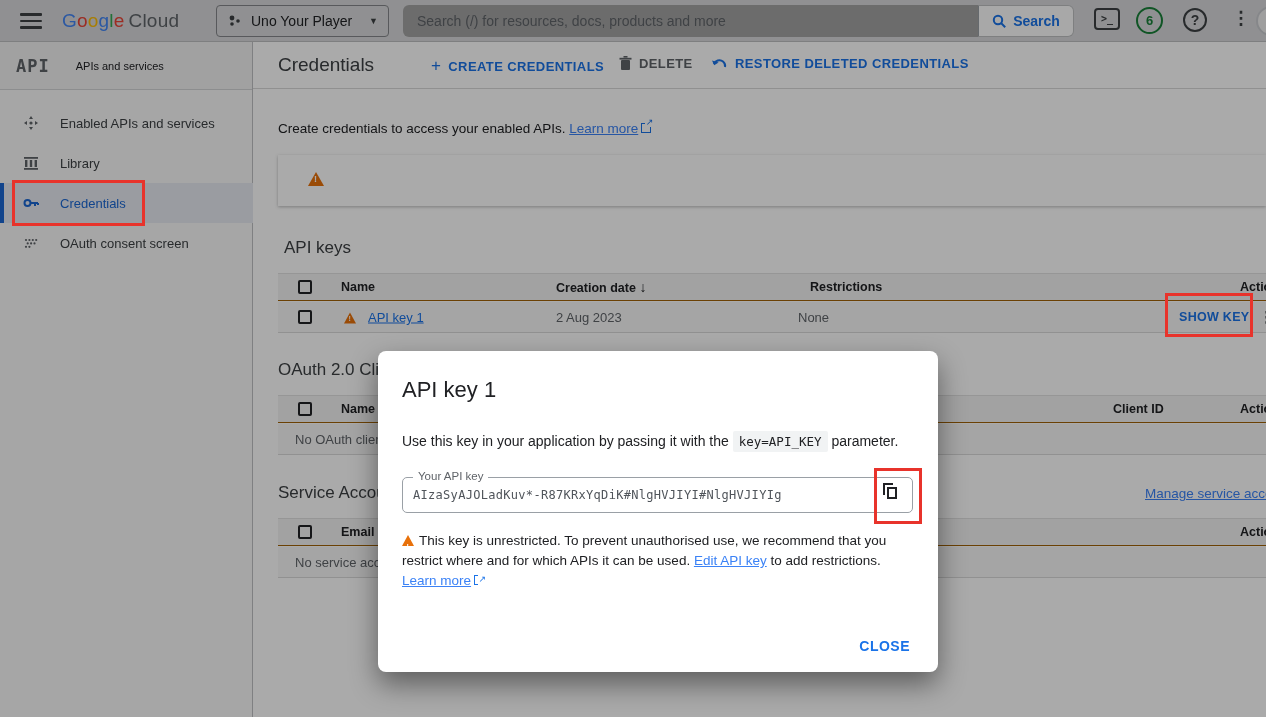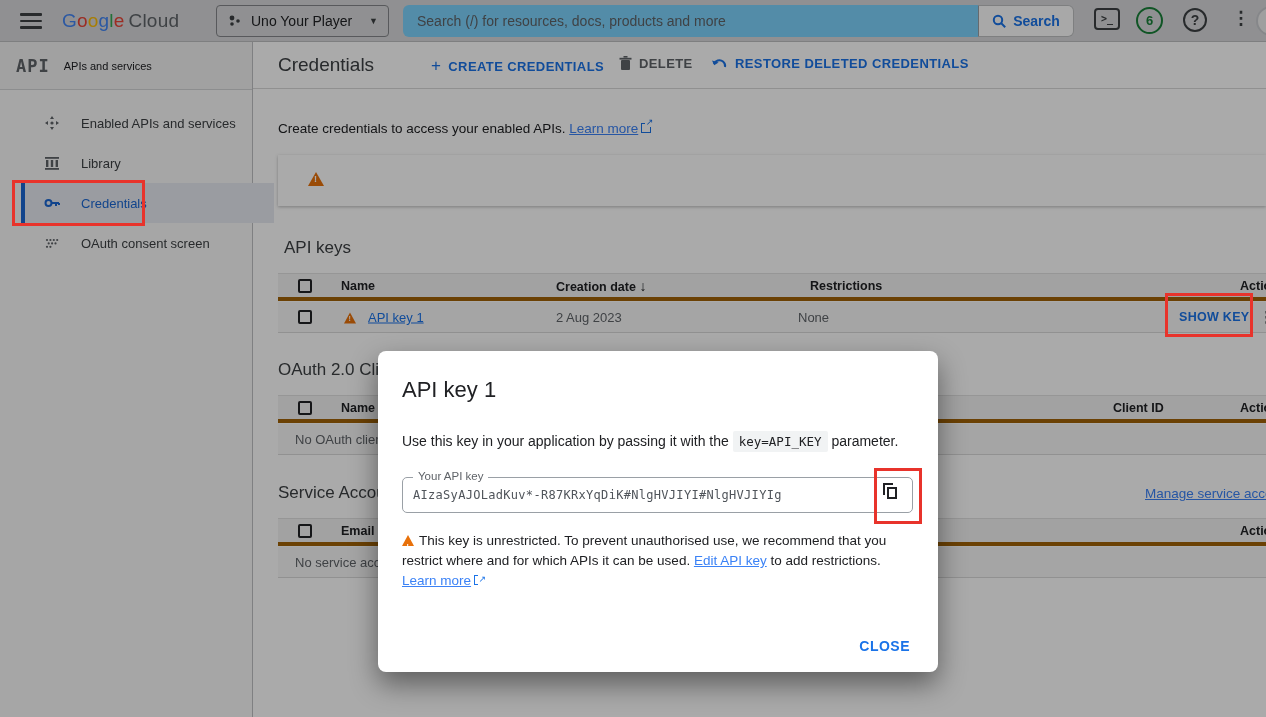--- a/index.html
+++ b/index.html
@@ -9,52 +9,52 @@
 
   
   .topbar { position:absolute; top:0; left:0; width:1266px; height:42px; background:#d8d9db; border-bottom:1px solid #bdbfc1; z-index:10; }
   .hamburger { position:absolute; left:20px; top:13px; width:22px; height:16px; cursor:pointer; }
   .hamburger span { display:block; height:2.5px; background:#3c4043; margin-bottom:4px; border-radius:1px; }
   .logo { position:absolute; left:62px; top:10px; font-size:19px; letter-spacing:.2px; }
   .logo .cloud { color:#5f6368; margin-left:4px; }
   .proj-btn { position:absolute; left:216px; top:5px; width:173px; height:32px; border:1px solid #84868a; border-radius:4px; display:flex; align-items:center; padding:0 10px; font-size:14px; color:#202124; cursor:pointer; }
   .proj-btn .caret { margin-left:auto; font-size:9px; color:#3c4043; }
   .searchwrap { position:absolute; left:403px; top:5px; width:671px; height:32px; display:flex; }
-  .search-input { flex:1; background:#7dd3fc; border:none; outline:none; border-radius:6px 0 0 6px; padding:0 14px; font-size:14px; color:#3c4043; font-family:"Liberation Sans",sans-serif; }
+  .search-input { flex:1; background:#a3a3a3; border:none; outline:none; border-radius:6px 0 0 6px; padding:0 14px; font-size:14px; color:#3c4043; font-family:"Liberation Sans",sans-serif; }
   .search-input::placeholder { color:#5f6368; }
   .search-btn { width:96px; background:#fdfdfd; border:1px solid #bdbfc1; border-left:1px solid #9aa0a6; border-radius:0 6px 6px 0; color:#1a73e8; font-size:14px; font-weight:bold; display:flex; align-items:center; justify-content:center; gap:6px; cursor:pointer; }
   .tb-icon { position:absolute; top:8px; color:#3c4043; cursor:pointer; }
   .shell { left:1094px; width:26px; height:22px; border:2px solid #3c4043; border-radius:4px; font-family:"DejaVu Sans Mono",monospace; font-size:10px; font-weight:bold; line-height:18px; text-align:center; }
   .notif { left:1136px; top:7px; width:27px; height:27px; border:2px solid #188038; border-radius:50%; color:#188038; font-size:13px; font-weight:bold; line-height:23px; text-align:center; }
   .help { left:1183px; top:8px; width:24px; height:24px; border:2px solid #3c4043; border-radius:50%; font-size:14px; font-weight:bold; line-height:20px; text-align:center; }
   .more { left:1232px; top:7px; font-size:18px; font-weight:bold; letter-spacing:0; }
   .avatar { left:1256px; top:6px; width:30px; height:30px; border-radius:50%; background:#efefef; border:2px solid #c9cbcf; }
 
   
   .sidebar { position:absolute; top:42px; left:0; width:253px; height:675px; background:#fafafa; border-right:1px solid #bfc1c3; }
-  .sb-head { height:48px; border-bottom:1px solid #d2d4d6; display:flex; align-items:center; padding-left:16px; gap:14px; background:#f2f2f2; }
+  .sb-head { height:48px; border-bottom:1px solid #d2d4d6; display:flex; align-items:center; padding-left:16px; gap:26px; background:#f2f2f2; }
   .sb-logo { font-family:"DejaVu Sans Mono",monospace; font-weight:bold; font-size:17px; color:#5f6368; letter-spacing:1px; }
   .sb-title { font-size:11px; color:#202124; }
-  .sb-item { position:absolute; left:0; width:253px; height:40px; display:flex; align-items:center; padding-left:22px; gap:20px; font-size:13px; color:#3c4043; cursor:pointer;margin-left:21px; }
+  .sb-item { position:absolute; left:0; width:253px; height:40px; display:flex; align-items:center; padding-left:22px; gap:20px; font-size:13px; color:#3c4043; cursor:pointer; }
   .sb-item .ic { width:18px; display:flex; justify-content:center; color:#5f6368; }
   .sb-item.sel { background:#e8eaf2; color:#1a67d2; border-left:4px solid #1a67d2; padding-left:18px; }
   .sb-item.sel .ic { color:#1a67d2; }
 
   
   .main-head { position:absolute; left:253px; top:42px; width:1013px; height:47px; border-bottom:1px solid #d8d8d8; background:#fff; }
   .page-title { position:absolute; left:25px; top:12px; font-size:19px; color:#3c4043; }
   .tool-btn { position:absolute; top:14px; font-size:13px; font-weight:bold; letter-spacing:.4px; color:#1a73e8; display:flex; align-items:center; gap:7px; cursor:pointer; }
   .tool-btn.gray { color:#5f6368; }
   .intro { position:absolute; left:278px; top:121px; font-size:13.5px; color:#202124; }
   a.lnk { color:#3b82f6; text-decoration:underline; cursor:pointer; }
   .banner { position:absolute; left:278px; top:155px; width:988px; height:51px; background:#fff; box-shadow:0 1px 3px rgba(60,64,67,.35); display:flex; align-items:center; }
   .banner-text { position:absolute; left:67px; font-size:13.5px; color:#202124; }
   .section-title { position:absolute; font-size:17px; color:#3c4043; white-space:nowrap; }
   .thead, .trow { position:absolute; left:278px; width:988px; background:#f4f4f4; }
-  .thead { height:28px; border-top:1px solid #e2e2e2; border-bottom:4px solid #a16207; font-size:12.5px; font-weight:bold; color:#202124; }
+  .thead { height:28px; border-top:1px solid #e2e2e2; border-bottom:1px solid #a16207; font-size:12.5px; font-weight:bold; color:#202124; }
   .trow { height:31px; background:#f8f8f8; border-bottom:1px solid #dadada; font-size:13px; color:#5f6368; }
   .cell { position:absolute; top:50%; transform:translateY(-50%); white-space:nowrap; }
   .cbx { position:absolute; top:50%; transform:translateY(-50%); left:20px; width:14px; height:14px; border:2px solid #202124; border-radius:2px; background:transparent; cursor:pointer; }
   .keylink { color:#1a73e8; text-decoration:underline; cursor:pointer; }
   .showkey { color:#1a73e8; font-weight:bold; letter-spacing:.3px; font-size:12.5px; cursor:pointer; }
   .dots3 { color:#3c4043; font-weight:bold; font-size:15px; cursor:pointer; }
 
   
   .scrim { position:absolute; inset:0; background:rgba(0,0,0,.335); z-index:40; }
   .modal { position:absolute; left:378px; top:351px; width:560px; height:321px; background:#fff; border-radius:8px; box-shadow:0 12px 28px rgba(0,0,0,.45); z-index:50; }

